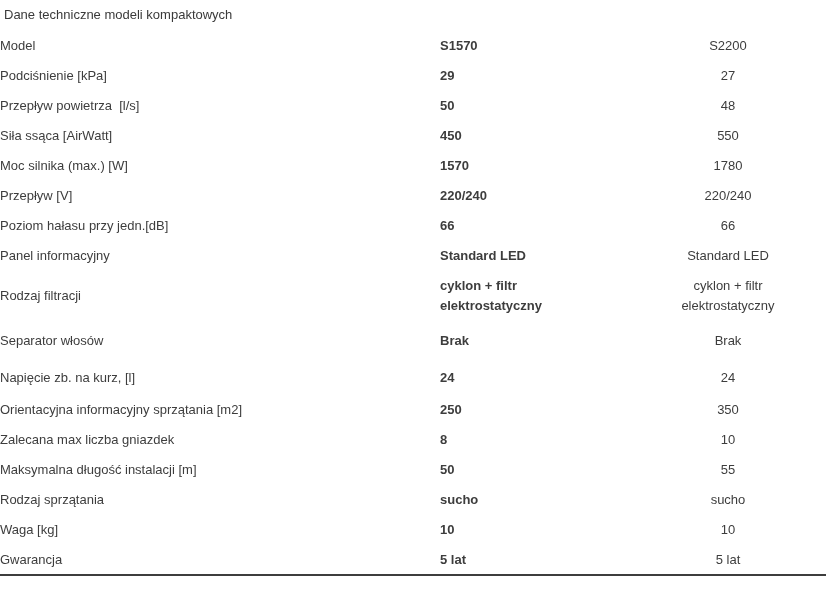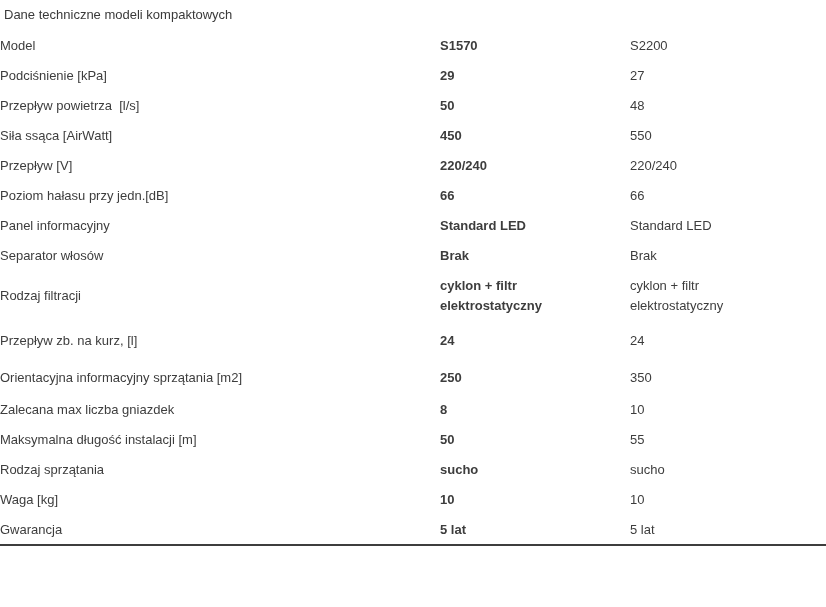--- a/index.html
+++ b/index.html
@@ -44,21 +44,21 @@
     white-space: pre;
     overflow: hidden;
   }
   td.v1 {
     width: 190px;
     text-align: left;
     font-weight: bold;
   }
   td.v2 {
     width: 196px;
-    text-align: left;
+    text-align: center;
     text-decoration: underline;
   }
   tr.spec-row { height: 30px; }
   
   tr.spec-row:nth-child(9)  { height: 49px; }
   tr.spec-row:nth-child(10) { height: 41px; }
   tr.spec-row:nth-child(11) { height: 34px; }
   .val-text {
     display: inline-block;
     max-width: 130px;
@@ -86,46 +86,51 @@
           <td class="label">Przepływ powietrza  [l/s]</td>
           <td class="v1"><span class="val-text">50</span></td>
           <td class="v2"><span class="val-text">48</span></td>
         </tr>
         <tr class="spec-row">
           <td class="label">Siła ssąca [AirWatt]</td>
           <td class="v1"><span class="val-text">450</span></td>
           <td class="v2"><span class="val-text">550</span></td>
         </tr>
         <tr class="spec-row">
+          <td class="label">Moc silnika (max.) [W]</td>
+          <td class="v1"><span class="val-text">1570</span></td>
+          <td class="v2"><span class="val-text">1780</span></td>
+        </tr>
+        <tr class="spec-row">
           <td class="label">Przepływ [V]</td>
           <td class="v1"><span class="val-text">220/240</span></td>
           <td class="v2"><span class="val-text">220/240</span></td>
         </tr>
         <tr class="spec-row">
           <td class="label">Poziom hałasu przy jedn.[dB]</td>
           <td class="v1"><span class="val-text">66</span></td>
           <td class="v2"><span class="val-text">66</span></td>
         </tr>
         <tr class="spec-row">
           <td class="label">Panel informacyjny</td>
           <td class="v1"><span class="val-text">Standard LED</span></td>
           <td class="v2"><span class="val-text">Standard LED</span></td>
         </tr>
         <tr class="spec-row">
+          <td class="label">Rodzaj filtracji</td>
+          <td class="v1"><span class="val-text">cyklon + filtr elektrostatyczny</span></td>
+          <td class="v2"><span class="val-text">cyklon + filtr elektrostatyczny</span></td>
+        </tr>
+        <tr class="spec-row">
           <td class="label">Separator włosów</td>
           <td class="v1"><span class="val-text">Brak</span></td>
           <td class="v2"><span class="val-text">Brak</span></td>
         </tr>
         <tr class="spec-row">
-          <td class="label">Rodzaj filtracji</td>
-          <td class="v1"><span class="val-text">cyklon + filtr elektrostatyczny</span></td>
-          <td class="v2"><span class="val-text">cyklon + filtr elektrostatyczny</span></td>
-        </tr>
-        <tr class="spec-row">
-          <td class="label">Przepływ zb. na kurz, [l]</td>
+          <td class="label">Napięcie zb. na kurz, [l]</td>
           <td class="v1"><span class="val-text">24</span></td>
           <td class="v2"><span class="val-text">24</span></td>
         </tr>
         <tr class="spec-row">
           <td class="label">Orientacyjna informacyjny sprzątania [m2]</td>
           <td class="v1"><span class="val-text">250</span></td>
           <td class="v2"><span class="val-text">350</span></td>
         </tr>
         <tr class="spec-row">
           <td class="label">Zalecana max liczba gniazdek</td>

